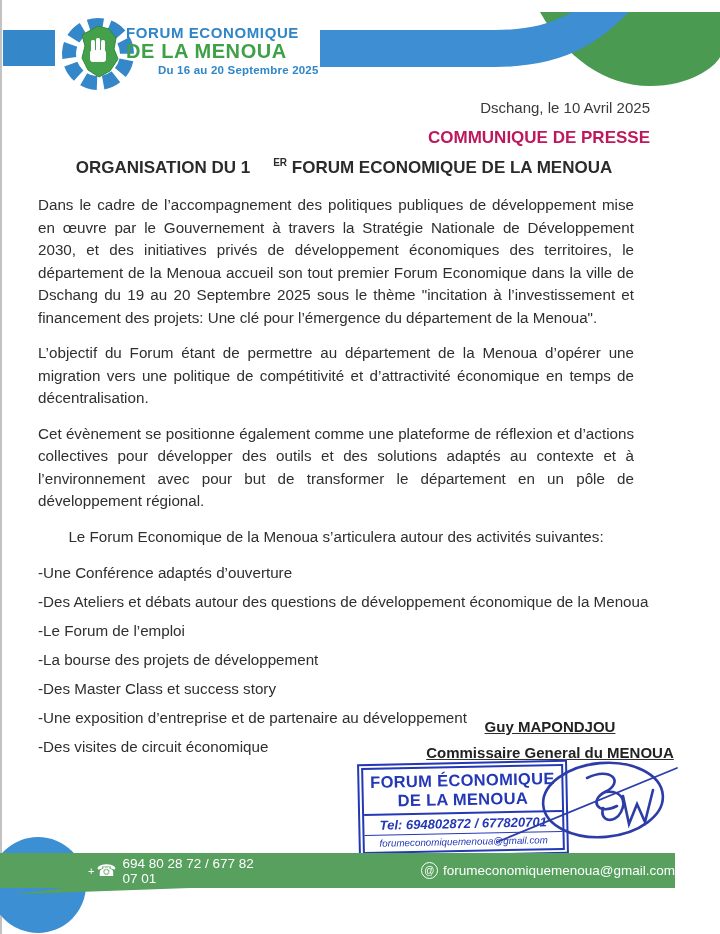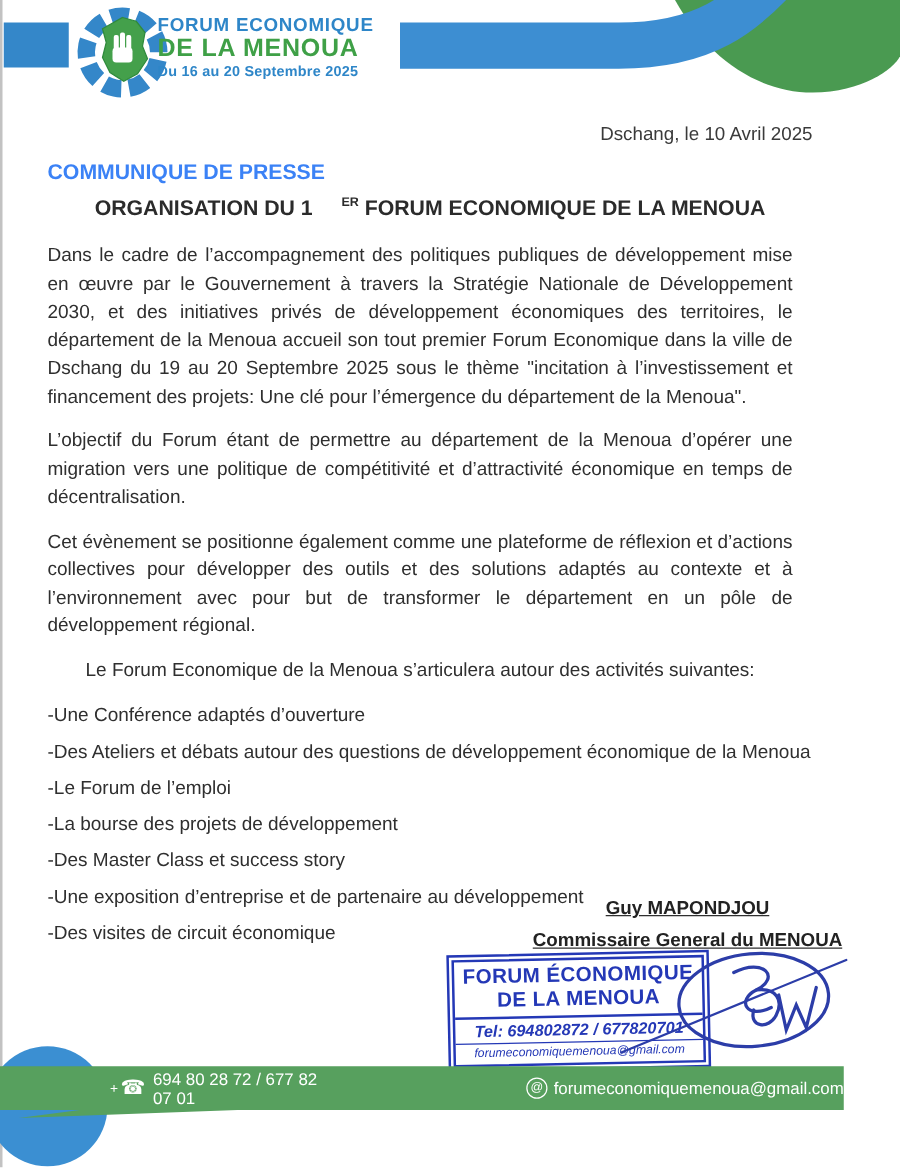--- a/index.html
+++ b/index.html
@@ -6,31 +6,31 @@
   .page{
     position:relative;
     width:720px;height:934px;
     background:#fff;
     overflow:hidden;
     font-family:"Liberation Sans",sans-serif;
     color:#2f2f2f;
     box-shadow:inset 2px 0 0 #c2c2c2;
   }
   
-  .header{position:absolute;top:0;left:0;width:720px;height:92px;}
+  .header{position:absolute;top:12px;left:0;width:720px;height:92px;}
   .hdr-left-block{position:absolute;left:3px;top:18px;width:52px;height:36px;background:#3487c9;}
   .logo-mark{position:absolute;left:57px;top:1px;}
   .logo-text{position:absolute;left:126px;top:13px;line-height:1.05;}
   .logo-line1{color:#2e86c8;font-weight:700;font-size:15px;letter-spacing:.6px;}
   .logo-line2{color:#3fa047;font-weight:700;font-size:20px;letter-spacing:.6px;}
-  .logo-line3{color:#2e86c8;font-weight:700;font-size:11.5px;margin-top:2px;letter-spacing:.2px;}
+  .logo-line3{color:#2e86c8;font-weight:700;font-size:11.5px;margin-top:2px;letter-spacing:.2px;margin-left:32px;}
   .swoosh{position:absolute;left:320px;top:0;}
   
   .date-line{position:absolute;top:99px;left:0;width:650px;text-align:right;font-size:15px;color:#3a3a3a;}
-  .title-main{position:absolute;top:128px;left:38px;width:612px;text-align:left;font-size:17px;font-weight:700;color:#3b82f6;margin:0;}
+  .title-main{position:absolute;top:128px;left:38px;width:612px;text-align:right;font-size:17px;font-weight:700;color:#be185d;margin:0;}
   .title-sub{position:absolute;top:157px;left:38px;width:612px;text-align:center;font-size:17px;font-weight:700;color:#2b2b2b;margin:0;}
   .title-sub sup{font-size:10px;vertical-align:super;padding-left:23px;}
   
   .content{position:absolute;top:194px;left:38px;width:612px;}
   .content p{margin:0 16px 13px 0;font-size:15.2px;line-height:22.5px;text-align:justify;}
   .content p.no-justify{text-align:center;}
   .list{margin-top:16px;}
   .list div{font-size:15.2px;line-height:18px;margin-bottom:11px;}
   
   .sig-block{position:absolute;top:718px;left:390px;width:320px;text-align:center;text-decoration:underline;}

